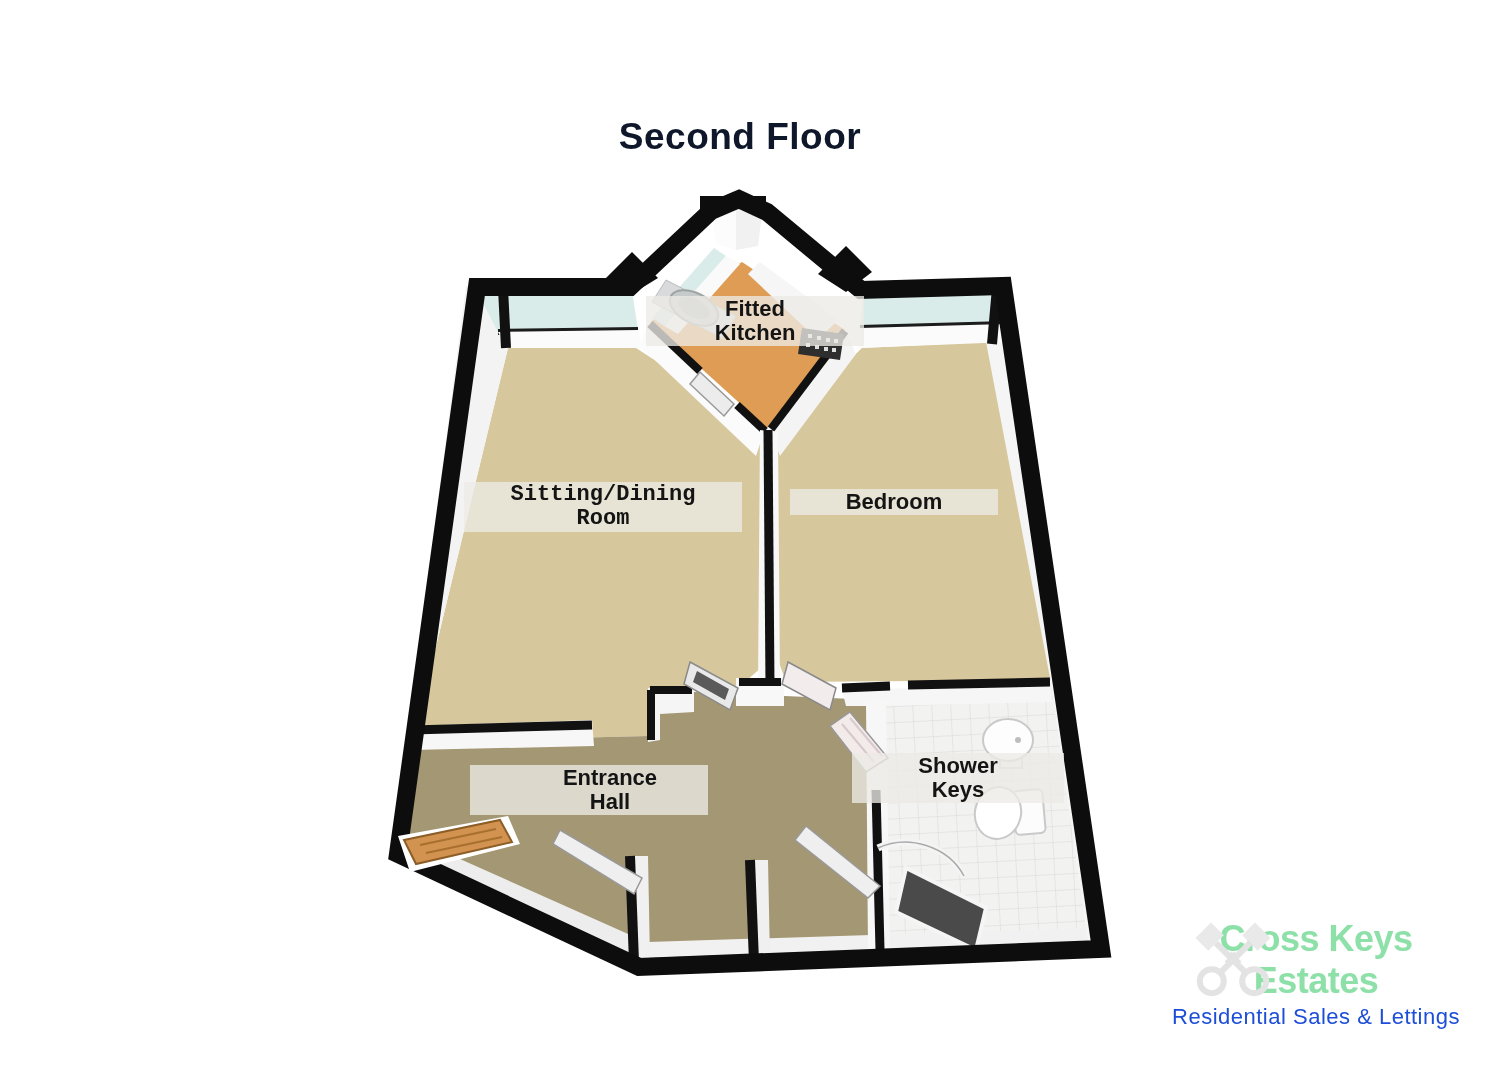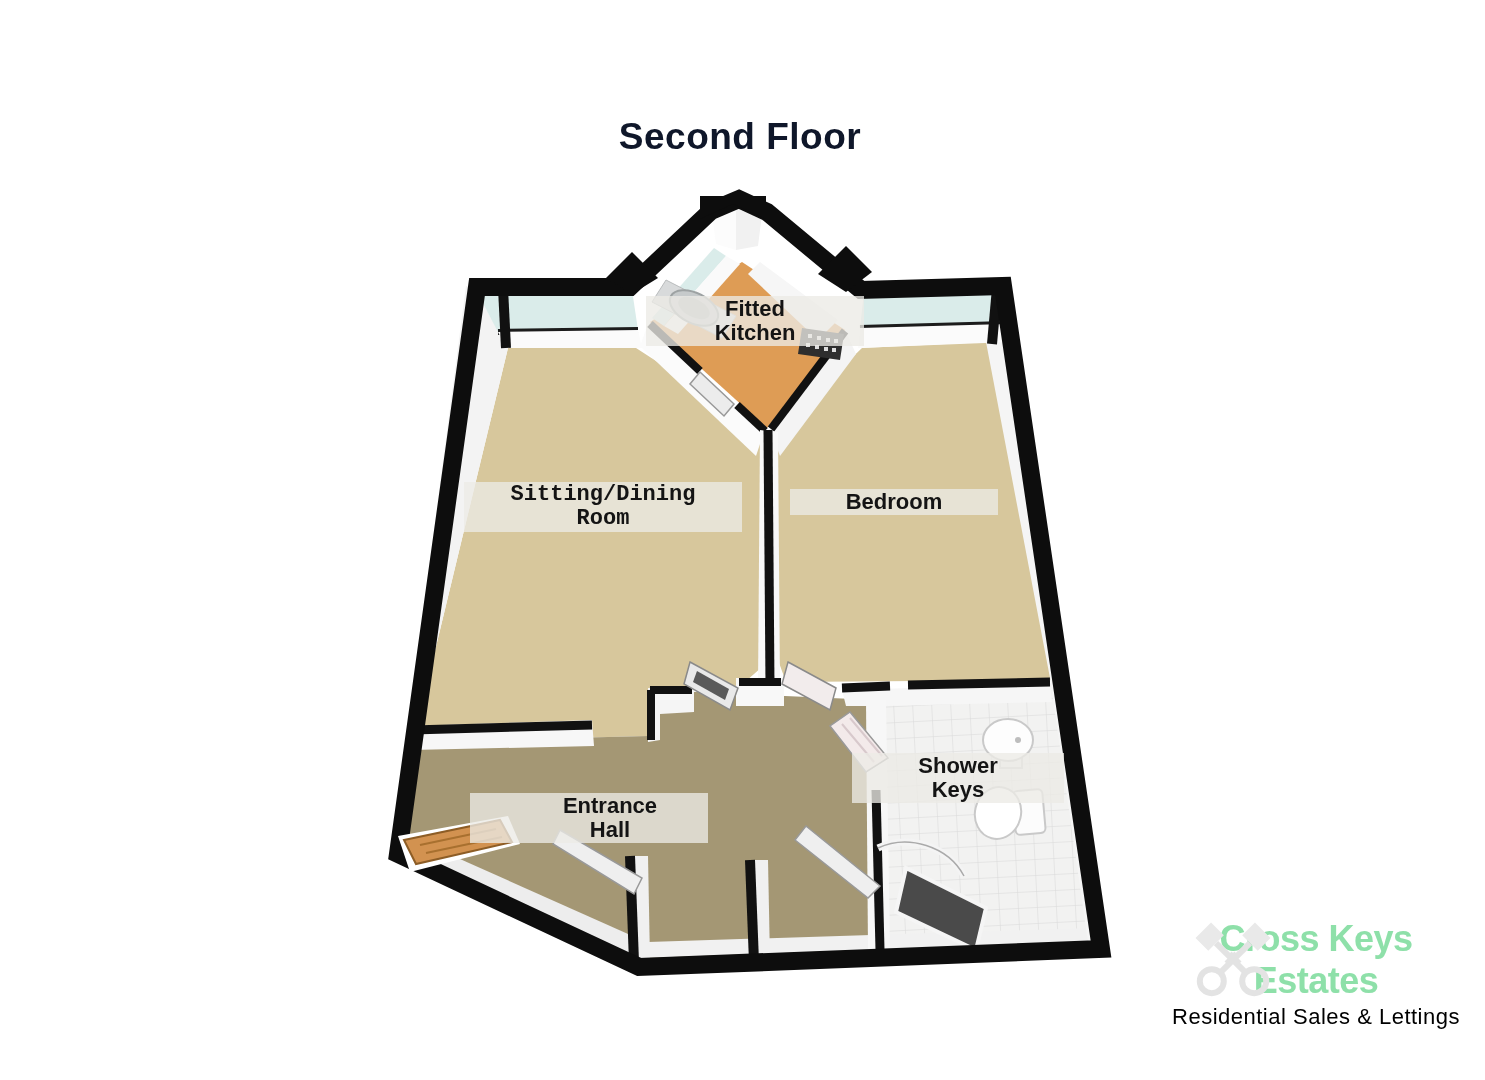--- a/index.html
+++ b/index.html
@@ -13,31 +13,31 @@
     font-size:37px;font-weight:bold;color:#0f172a;letter-spacing:0.5px;
   }
   .plan-label{
     position:absolute;background:rgba(236,235,229,0.78);color:#141414;
     font-weight:bold;font-size:22px;line-height:1.08;text-align:center;
     white-space:pre-line;padding:1px 6px;
   }
   .lbl-kitchen{left:646px;top:296px;width:206px;}
   .lbl-sitting{left:464px;top:482px;width:266px;font-family:Liberation Mono, monospace;}
   .lbl-bedroom{left:790px;top:489px;width:196px;}
-  .lbl-hall{left:470px;top:793px;width:184px;padding-left:48px;}
+  .lbl-hall{left:470px;top:765px;width:184px;padding-left:48px;}
   .lbl-shower{left:852px;top:753px;width:200px;}
   .brand{
     position:absolute;left:1158px;top:916px;width:316px;text-align:center;
   }
   .brand .keys{height:92px;}
   .brand-name{
     font-size:36px;font-weight:bold;color:#8ee0a9;letter-spacing:-0.5px;margin-top:2px;
   }
   .brand-tagline{
-    font-size:22px;color:#000000;margin-top:2px;letter-spacing:0.5px;
+    font-size:22px;color:#1d4ed8;margin-top:2px;letter-spacing:0.5px;
   }
 </style>
 </head>
 <body>
 
 <div class="stage">
 
   <svg width="1485" height="1080" viewBox="0 0 1485 1080">
     <defs>
       <pattern id="tiles" patternUnits="userSpaceOnUse" width="19" height="16" patternTransform="rotate(-3)">

